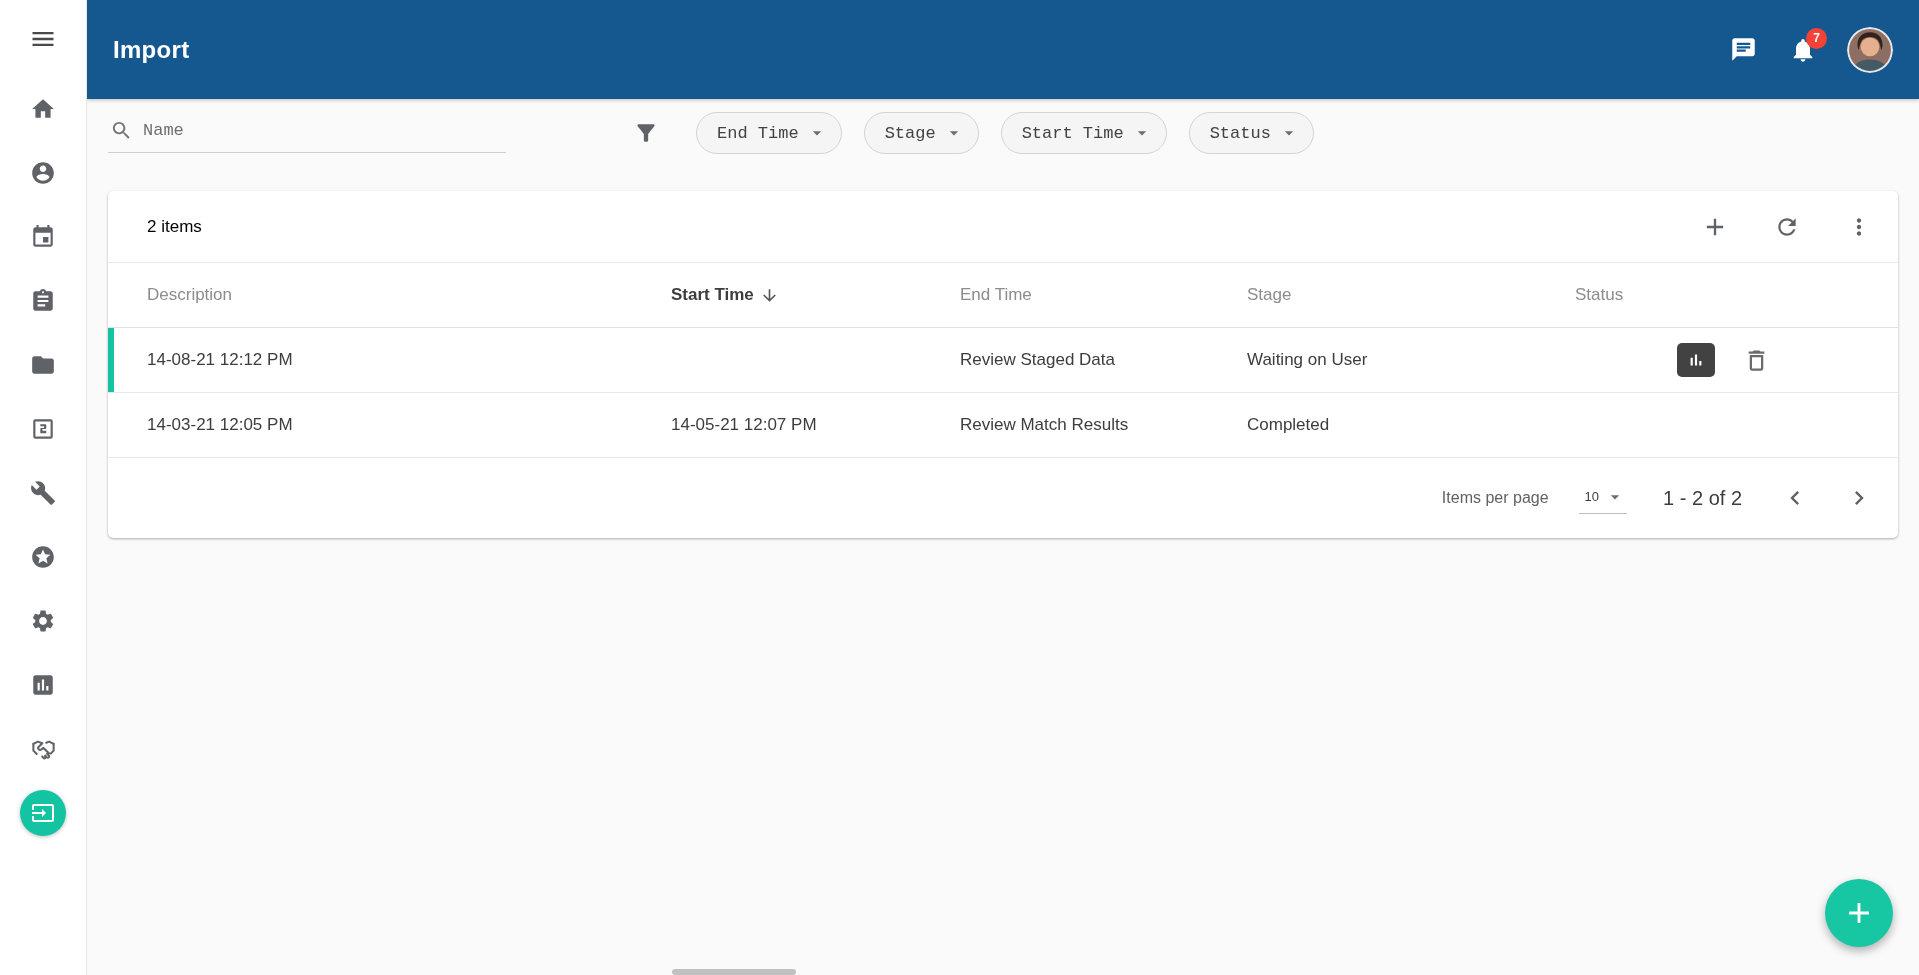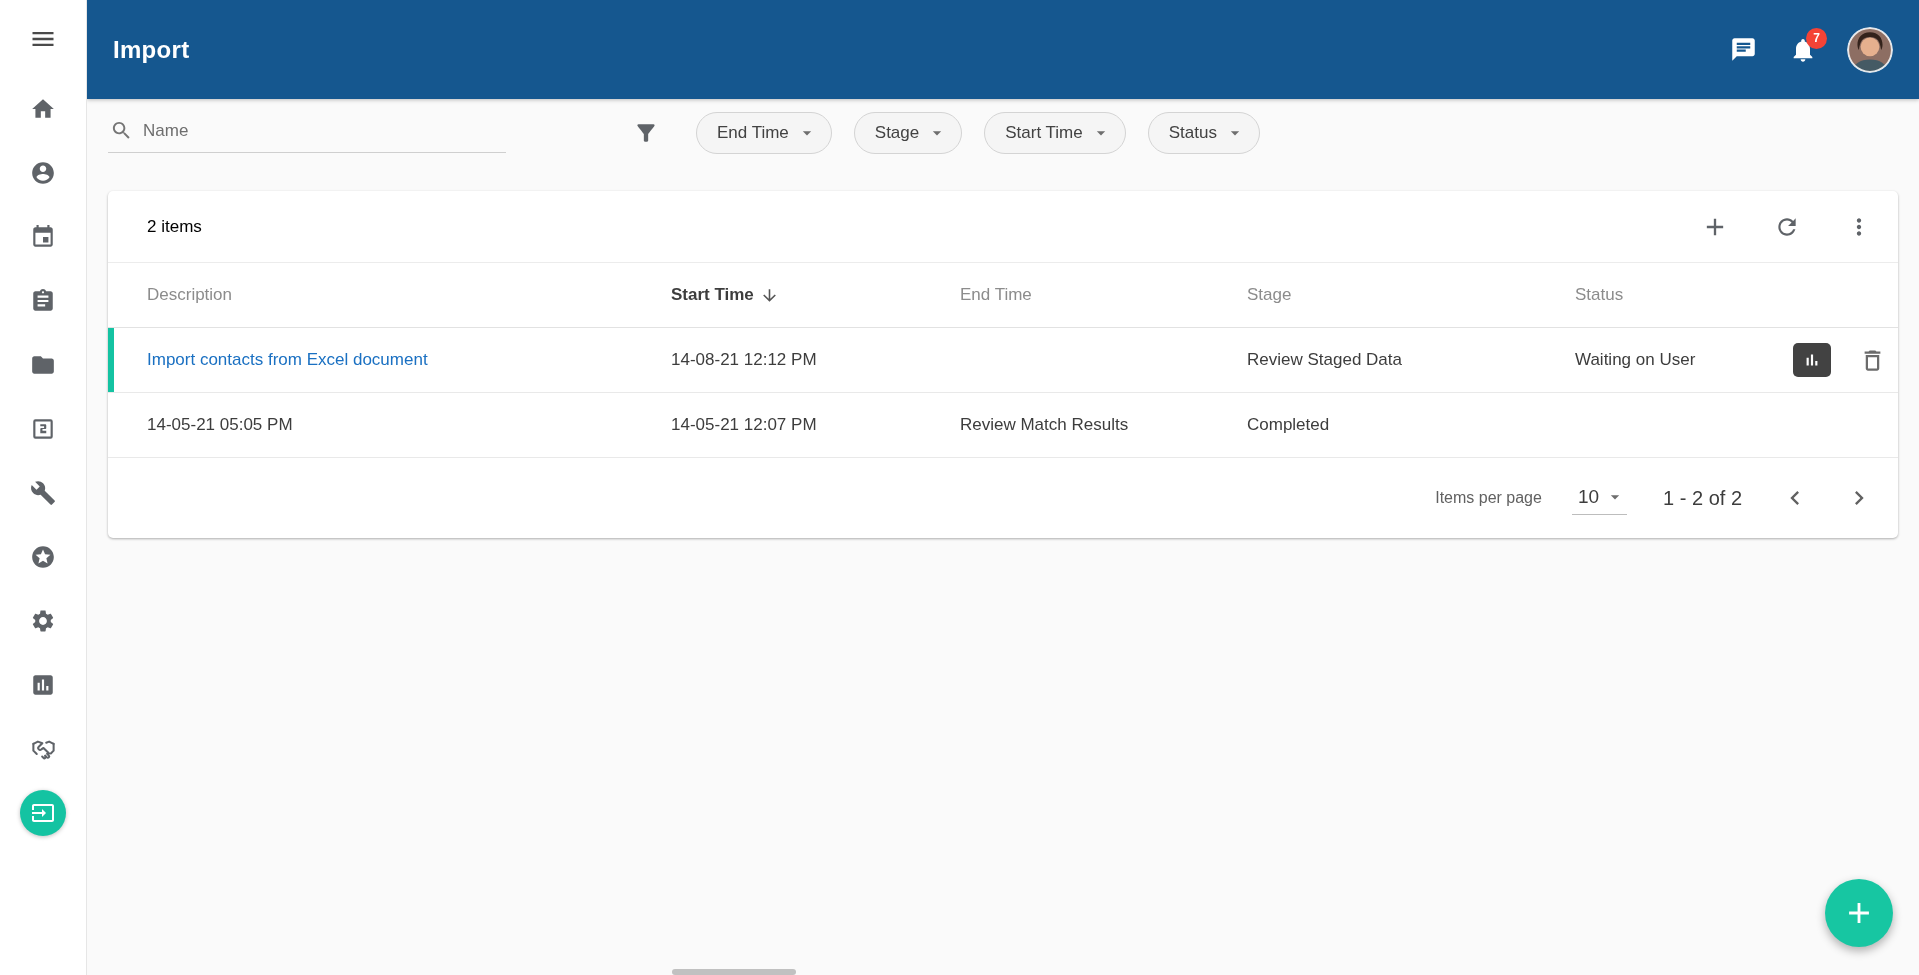--- a/index.html
+++ b/index.html
@@ -41,21 +41,21 @@
   .badge {
     position: absolute; top: -6px; right: -8px; min-width: 21px; height: 21px;
     background: #f44336; border-radius: 50%; color: #fff; font-size: 12px;
     display: flex; align-items: center; justify-content: center; font-weight: 600;
   }
   .avatar-btn { width: 46px; height: 46px; border-radius: 50%; overflow: hidden; }
 
   
   .content { position: absolute; left: 87px; top: 77px; right: 0; bottom: 0; }
 
-  .filter-row { display: flex; align-items: center; padding: 26px 21px 0 21px; height: 86px; }
+  .filter-row { display: flex; align-items: center; padding: 26px 21px 0 21px; height: 86px; font-family: Liberation Mono, monospace; }
   .search-field {
     display: flex; align-items: center; gap: 10px; width: 398px;
     border-bottom: 1px solid #cfcfcf; padding: 6px 2px 10px 2px; color: #757575;
   }
   .search-field input {
     border: none; outline: none; background: transparent; font-size: 17px; flex: 1;
     color: #424242; font-family: inherit;
   }
   .search-field input::placeholder { color: #6e6e6e; opacity: 1; }
   .filter-btn { color: #5f6368; margin-left: 120px; width: 40px; height: 40px; display:flex; align-items:center; justify-content:center; }
@@ -104,21 +104,21 @@
     display: flex; align-items: center; justify-content: center;
   }
   .icon-btn-gray { color: #6b6b6b; width: 30px; height: 30px; display:flex; align-items:center; justify-content:center; }
 
   .card-footer {
     height: 80px; display: flex; align-items: center; justify-content: flex-end;
     padding-right: 22px; gap: 30px;
   }
   .ipp-label { color: #616161; font-size: 16px; }
   .ipp-select {
-    display: flex; align-items: center; gap: 6px; color: #3d3d3d; font-size: 19px;
+    display: flex; align-items: center; gap: 6px; color: #3d3d3d; font-size: 13px;
     border-bottom: 1px solid #bdbdbd; padding: 4px 2px 6px 6px;
   }
   .ipp-select .arrow { color: #6e6e6e; display: flex; }
   .page-range { color: #3d3d3d; font-size: 20px; margin: 0 6px; }
   .pager-btn { color: #616161; width: 34px; height: 34px; display:flex; align-items:center; justify-content:center; }
 
   
   .fab {
     position: fixed; left: 1825px; top: 879px; width: 68px; height: 68px;
     border-radius: 50%; background: #17c6a2; color: #ffffff;
@@ -337,43 +337,40 @@
           <span>Stage</span>
         </div>
       <div class="col">
           <span>Status</span>
         </div>
       <div class="col"></div>
     </div>
 
     <div class="trow row-grid">
       <span class="accent"></span>
-      <div class="cell">
-        <a href="#">Import contacts from Excel document</a>
-      </div>
       <div class="cell">14-08-21 12:12 PM</div>
       <div class="cell"></div>
       <div class="cell">Review Staged Data</div>
       <div class="cell">Waiting on User</div>
       <div class="cell actions">
         <button class="chart-btn">
           <svg width="26" height="26" viewBox="0 0 24 24">
               <path fill="#ffffff" d="M9 17H7v-7h2v7zm4 0h-2V7h2v10zm4 0h-2v-4h2v4z"></path>
             </svg>
         </button>
         <button class="icon-btn-gray">
           <svg width="27" height="27" viewBox="0 0 24 24" fill="currentColor">
               <path d="M6 19c0 1.1.9 2 2 2h8c1.1 0 2-.9 2-2V7H6v12zM8 9h8v10H8V9zm7.5-5-1-1h-5l-1 1H5v2h14V4h-3.5z"></path>
             </svg>
         </button>
       </div>
     </div>
 
     <div class="trow row-grid">
-      <div class="cell">14-05-21 05:05 PM</div>
+      <div class="cell">14-03-21 12:05 PM</div>
       <div class="cell">14-05-21 12:07 PM</div>
       <div class="cell">Review Match Results</div>
       <div class="cell">Completed</div>
       <div class="cell actions"></div>
     </div>
 
     <div class="card-footer">
       <span class="ipp-label">Items per page</span>
       <button class="ipp-select">
         <span>10</span>

